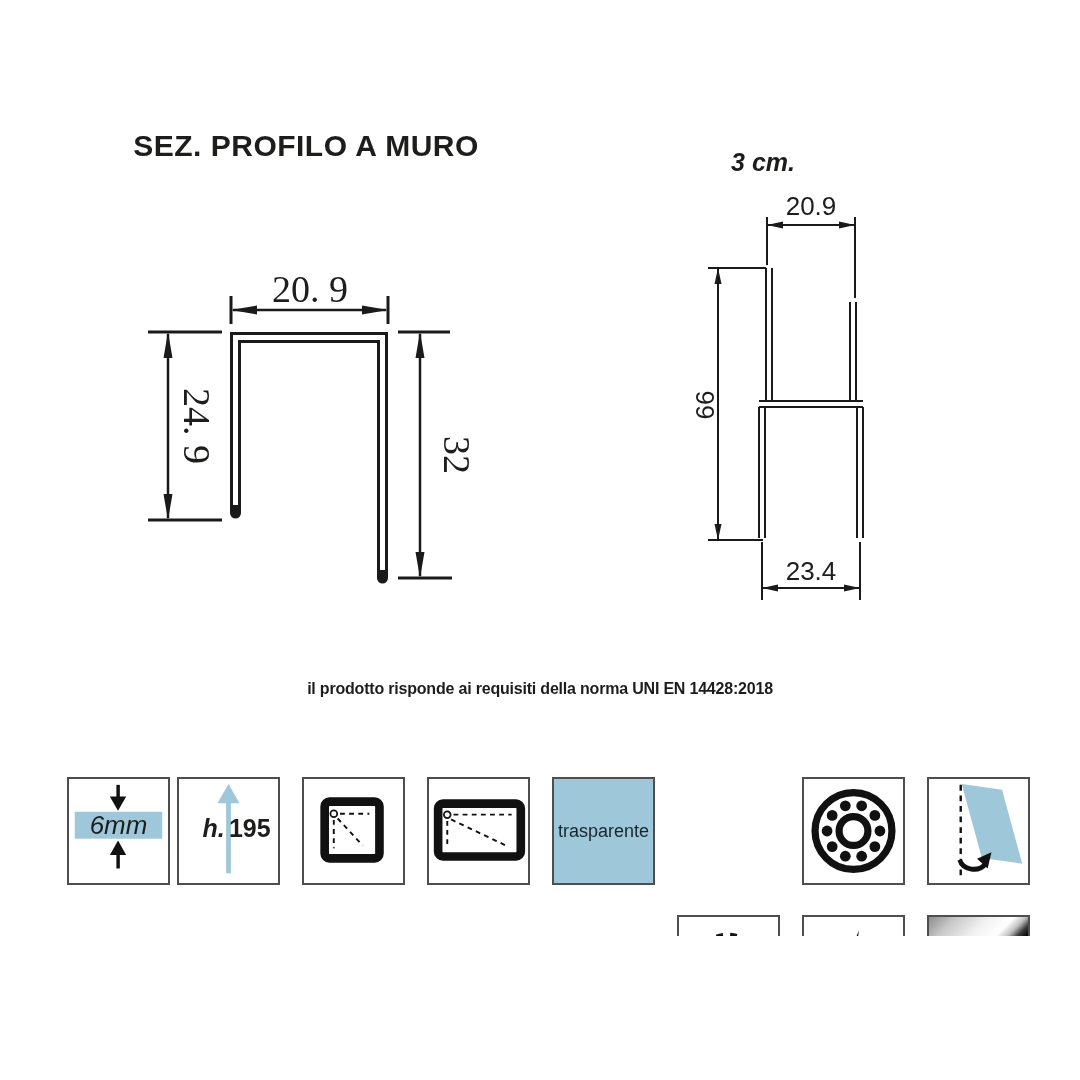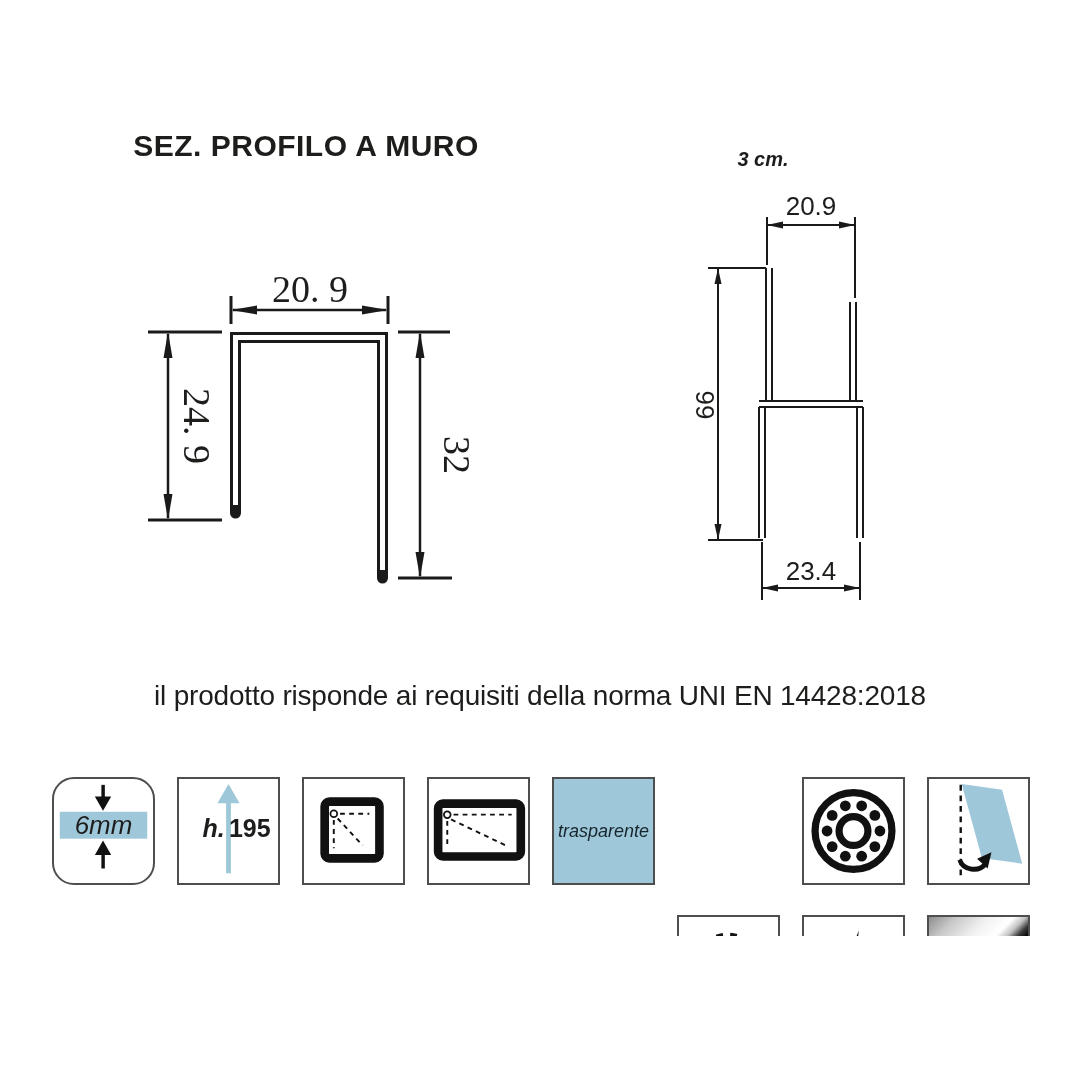--- a/index.html
+++ b/index.html
@@ -11,38 +11,38 @@
   .canvas{
     position:relative;width:1080px;height:936px;background:#fff;overflow:hidden;
     font-family:"Liberation Sans",sans-serif;color:var(--ink);
   }
   .abs{position:absolute;}
   .title{
     font-weight:700;font-size:30px;letter-spacing:.5px;color:var(--ink);
     text-align:center;white-space:nowrap;
   }
   .subtitle{
-    font-weight:700;font-style:italic;font-size:20px;color:var(--ink);
+    font-weight:700;font-style:italic;font-size:25px;color:var(--ink);
     text-align:center;white-space:nowrap;
   }
   .note{
-    font-weight:400;font-size:28px;letter-spacing:-.2px;color:var(--ink);
+    font-weight:700;font-size:16px;letter-spacing:-.2px;color:var(--ink);
     text-align:center;white-space:nowrap;width:1080px;
   }
   svg text{fill:var(--ink);}
   .dim-serif{font-family:"Liberation Serif",serif;font-size:38px;}
   .dim-sans{font-family:"Liberation Sans",sans-serif;font-size:26px;}
   .icon-box{
     position:absolute;width:103px;height:108px;border:2px solid #4e4e4e;
     background:#fff;box-sizing:border-box;
   }
   .icon-box svg{display:block;width:100%;height:100%;}
   .icon-fill{background:var(--accent);display:flex;align-items:center;justify-content:center;}
   .icon-label-it{
-    font-style:italic;font-size:18px;color:#17262e;white-space:nowrap;
+    font-size:18px;color:#17262e;white-space:nowrap;
   }
   .chrome{
     background:linear-gradient(135deg,#8d8d8d 0%,#c9c9c9 14%,#f2f2f2 30%,#ffffff 42%,
       #bfbfbf 48%,#3a3a3a 53%,#000 58%,#000 66%,#4a4a4a 70%,#d9d9d9 78%,#f2f2f2 88%,#e0e0e0 100%);
   }
 </style>
 </head>
 <body>
 
 <div class="canvas">
@@ -127,21 +127,21 @@
     <g stroke="#1a1a1a">
       <line x1="83" y1="398" x2="179" y2="398" stroke-width="2"></line>
       <polygon points="82,398 98,394.5 98,401.5" fill="#1a1a1a" stroke="none"></polygon>
       <polygon points="180,398 164,394.5 164,401.5" fill="#1a1a1a" stroke="none"></polygon>
     </g>
     <text class="dim-sans" x="131" y="390" text-anchor="middle" stroke="none">23.4</text>
   </svg>
 
   <div class="abs note" style="left:0;top:680px;">il prodotto risponde ai requisiti della norma UNI EN 14428:2018</div>
 
-  <div class="icon-box" style="left:52px;top:777px;border-radius:22px;">
+  <div class="icon-box" style="left:67px;top:777px;">
     <svg viewBox="0 0 103 108">
       <rect x="6" y="34" width="91" height="28" style="fill:var(--accent)"></rect>
       <rect x="49.3" y="6" width="3.6" height="13" fill="#111"></rect>
       <polygon points="51,33 42.5,18 59.5,18" fill="#111"></polygon>
       <rect x="49.3" y="79" width="3.6" height="14" fill="#111"></rect>
       <polygon points="51,64 42.5,79 59.5,79" fill="#111"></polygon>
       <text x="51.5" y="57" text-anchor="middle" font-size="27" font-style="italic" font-weight="500" fill="#17262e">6mm</text>
     </svg>
   </div>
 

